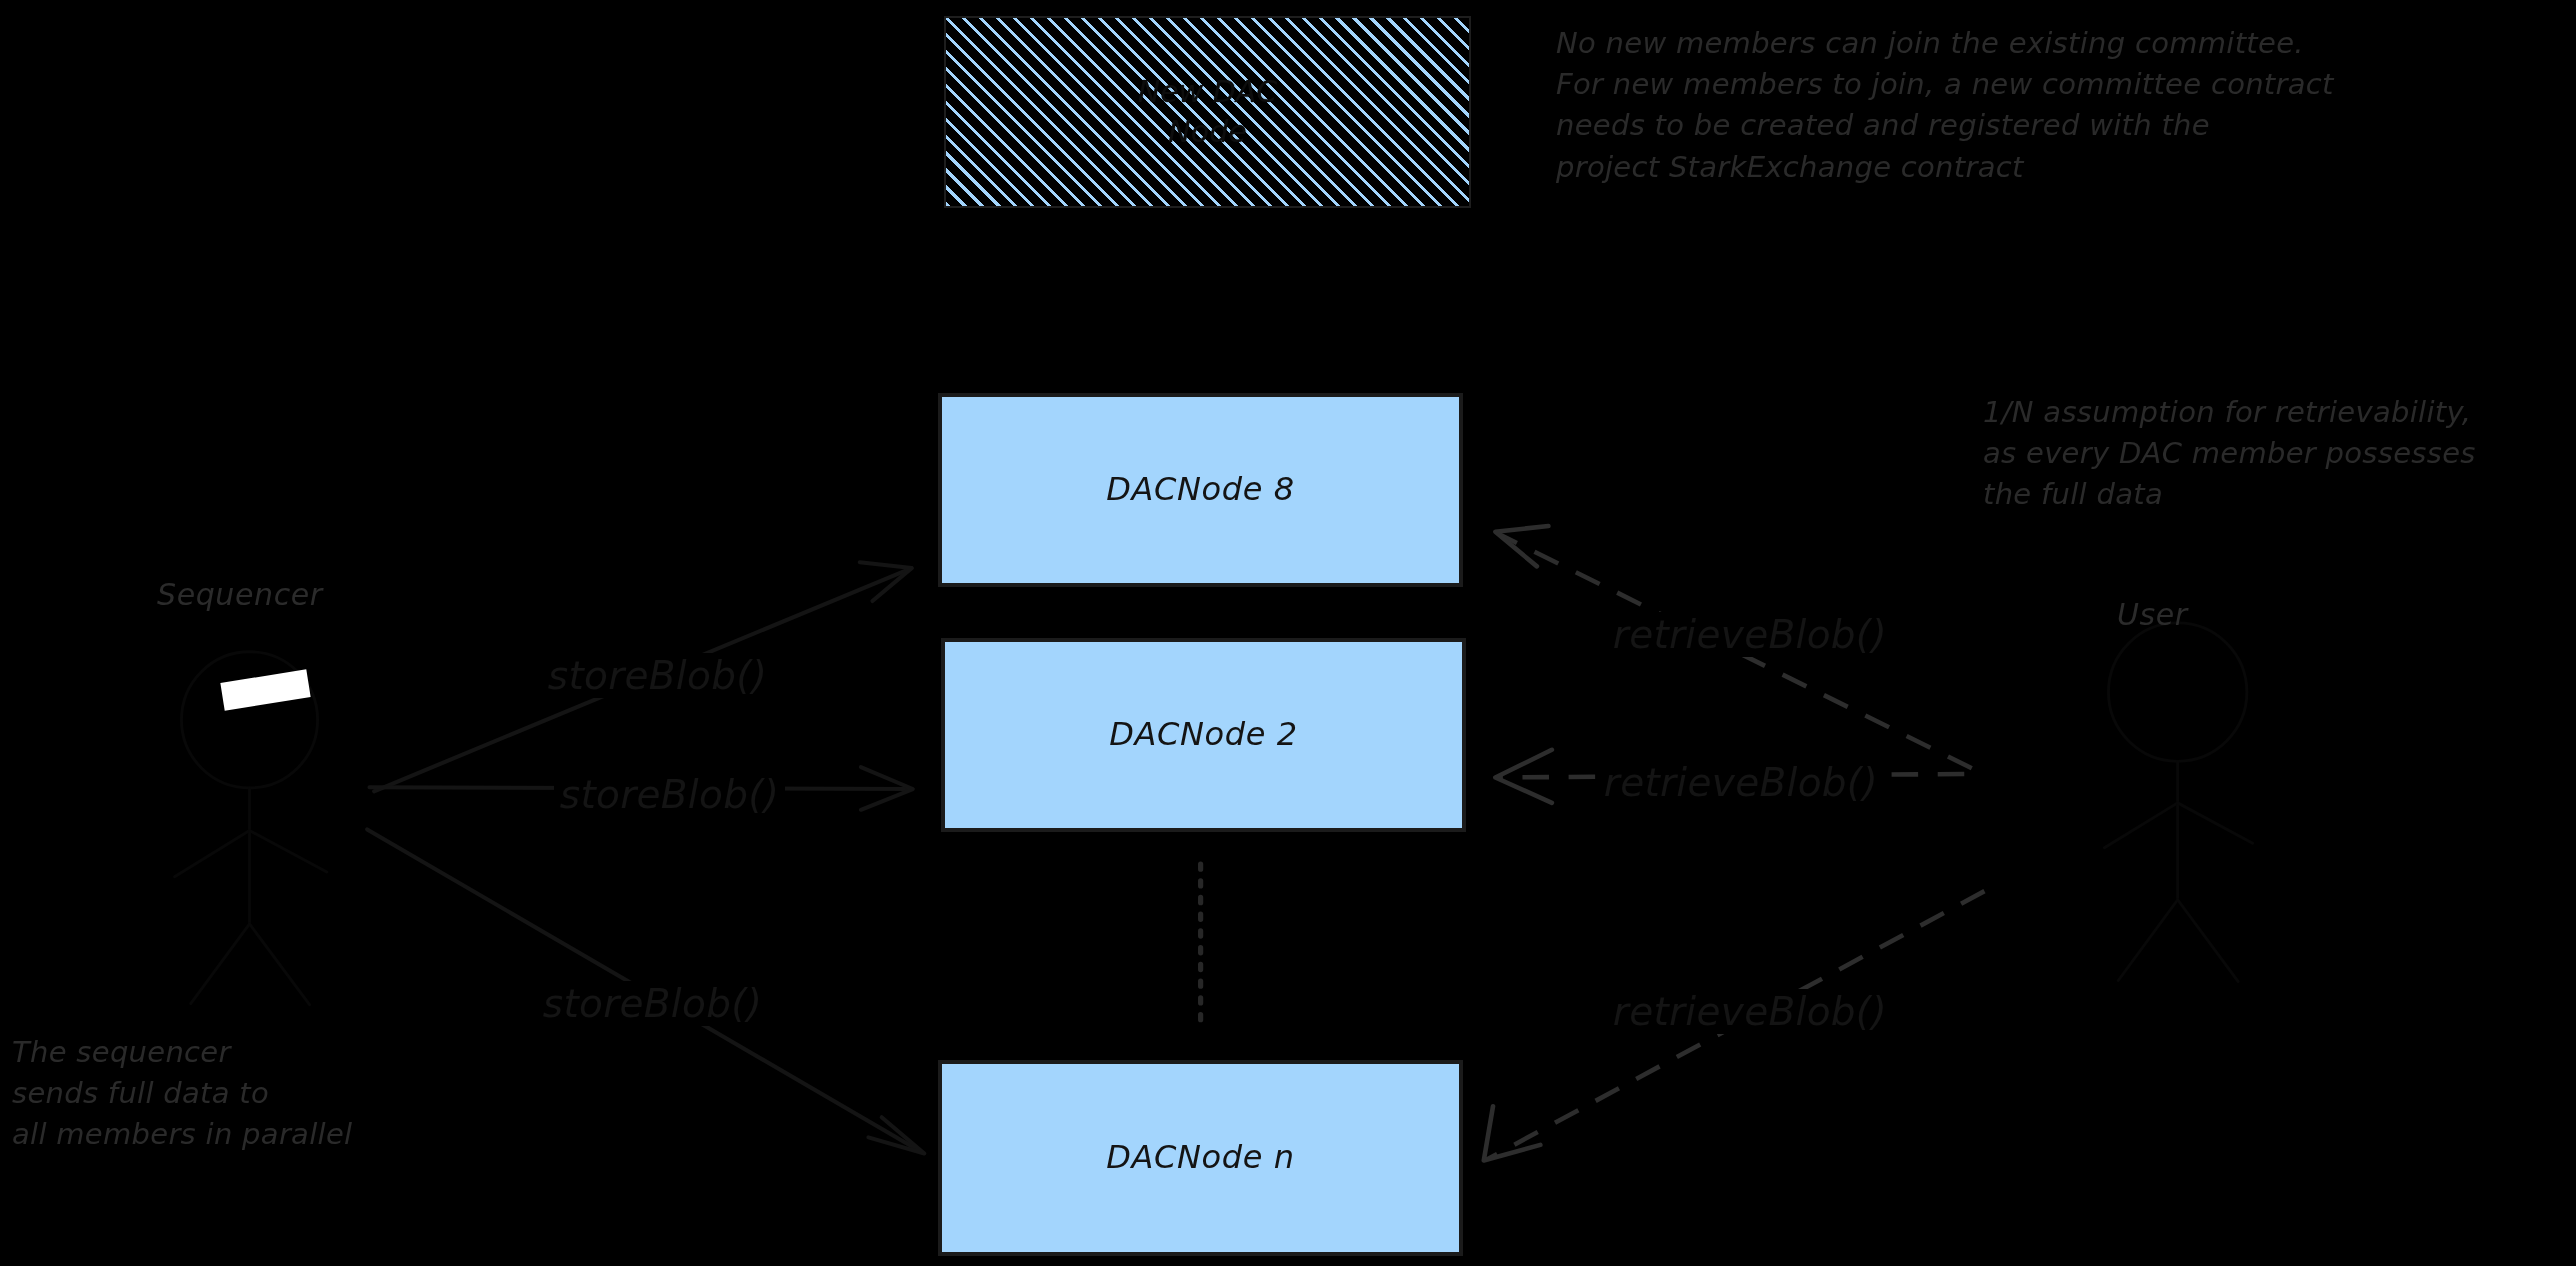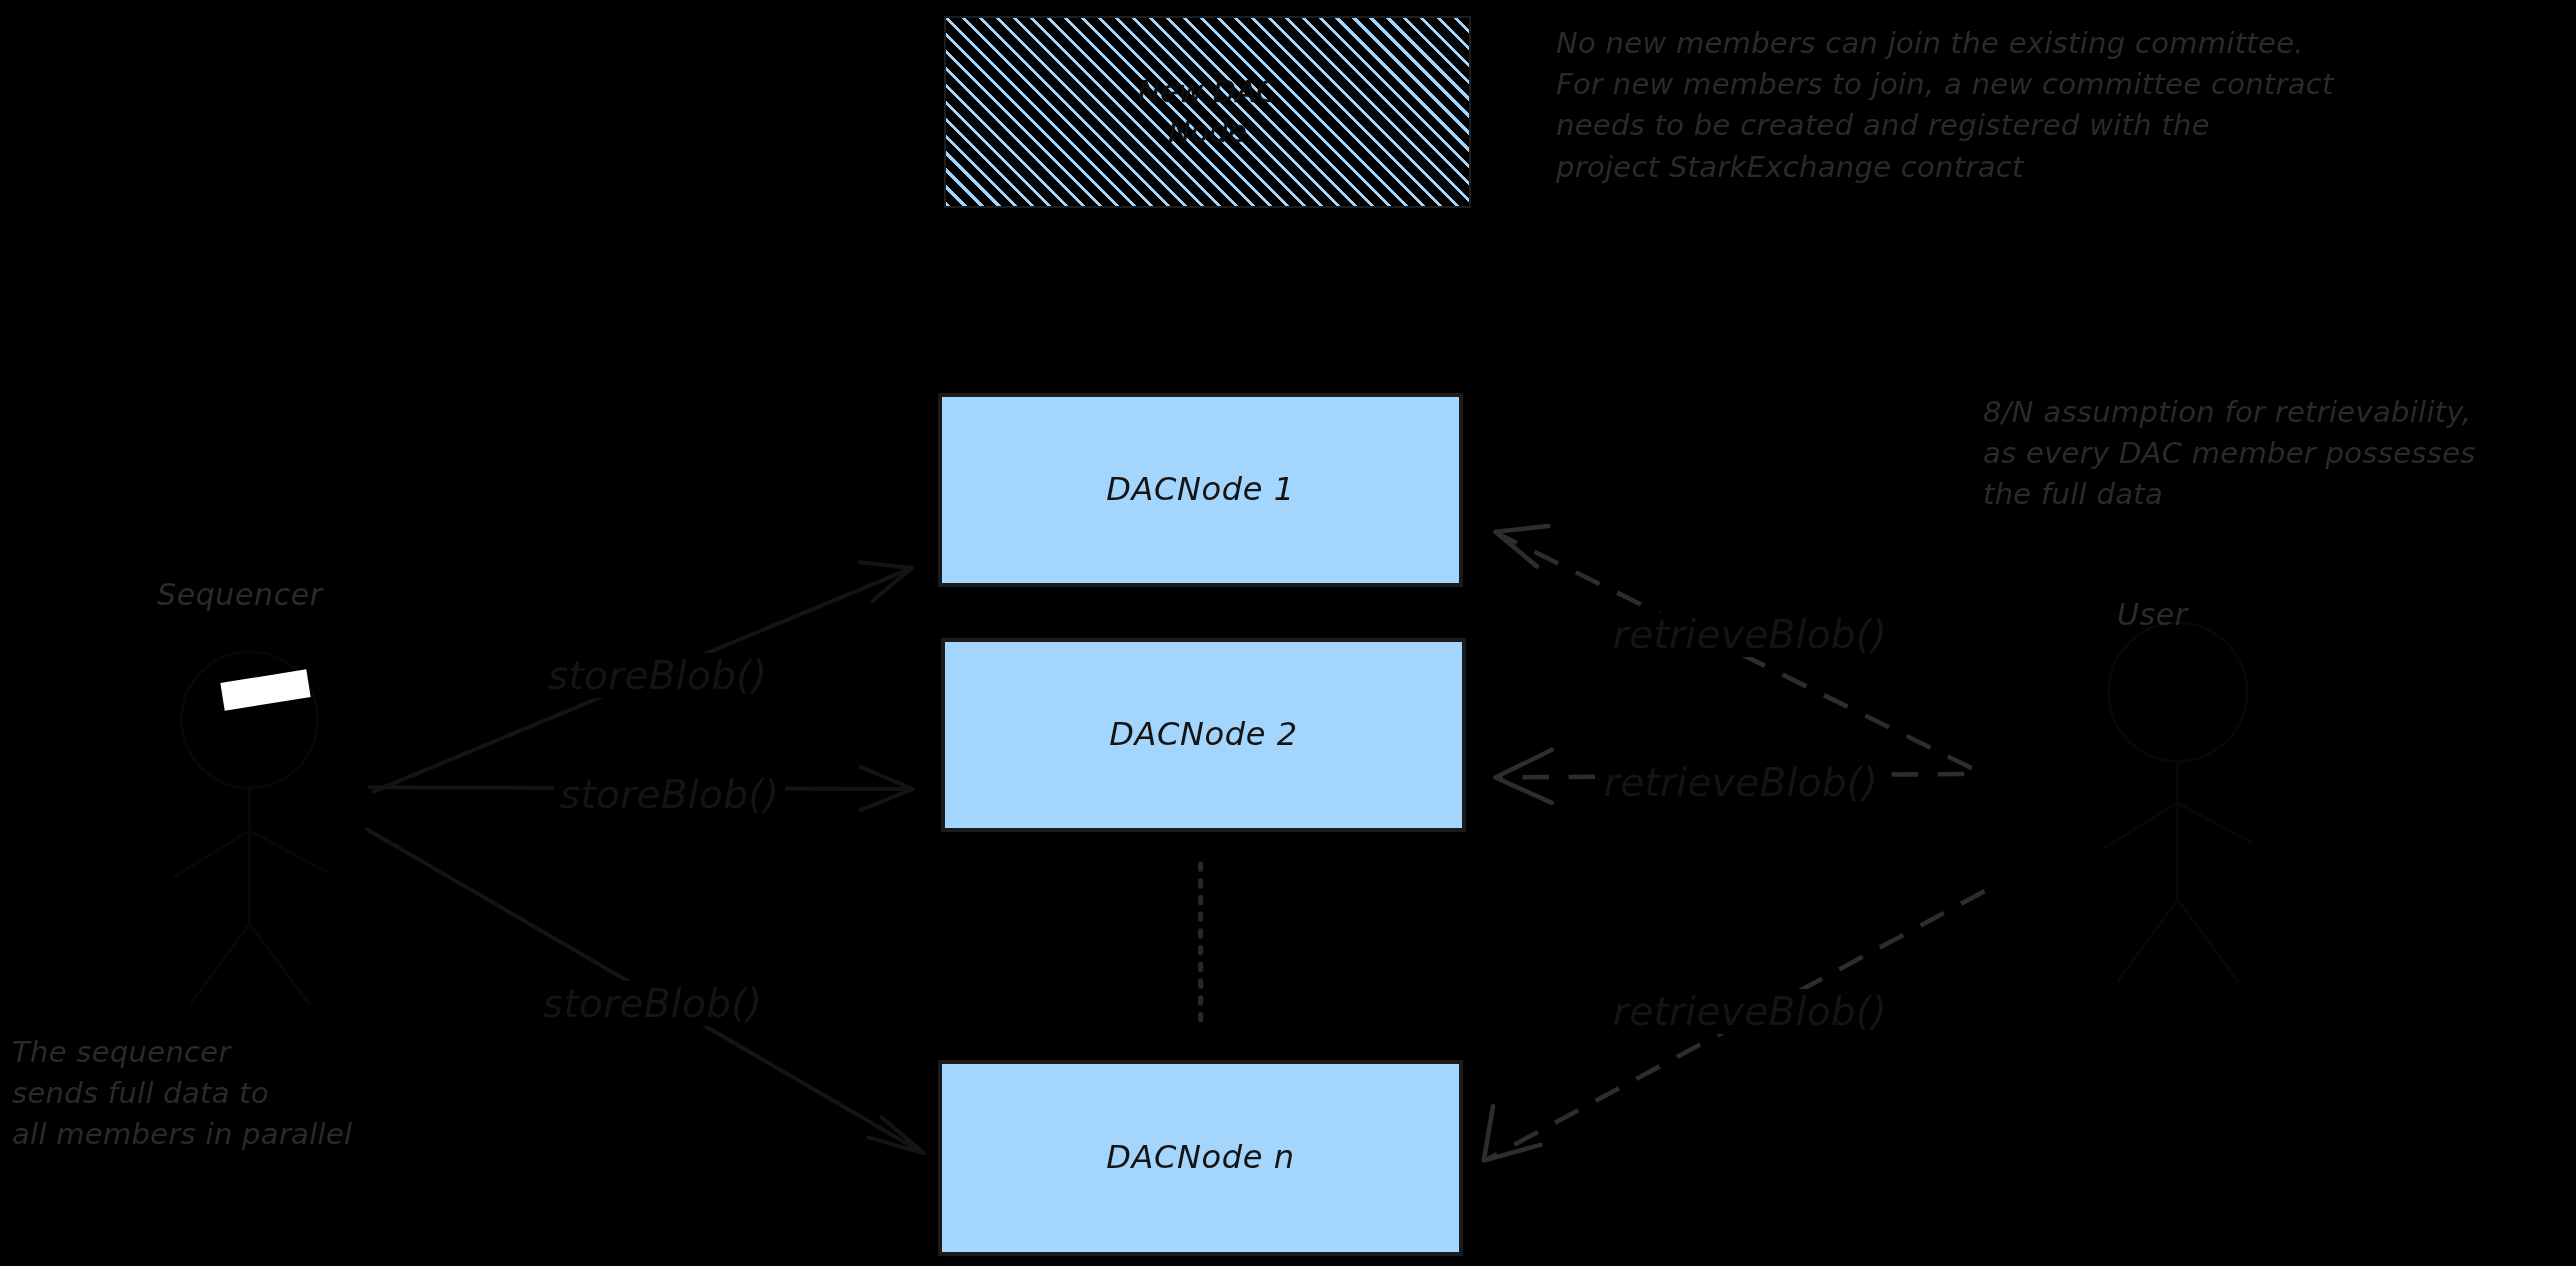--- a/index.html
+++ b/index.html
@@ -146,21 +146,21 @@
     </g>
   </svg>
 
   <div class="hatch-box" style="left:944px;top:16px;width:527px;height:192px;">
     <span class="ln">New DAC</span>
     <span class="ln">Node</span>
   </div>
 
   <div class="node-box" style="left:938px;top:393px;width:525px;height:194px;">
     <span class="ln">DAC</span>
-    <span class="ln">Node 1</span>
+    <span class="ln">Node 8</span>
   </div>
 
   <div class="node-box" style="left:941px;top:638px;width:525px;height:194px;">
     <span class="ln">DAC</span>
     <span class="ln">Node 2</span>
   </div>
 
   <div class="node-box" style="left:938px;top:1060px;width:525px;height:196px;">
     <span class="ln">DAC</span>
     <span class="ln">Node n</span>
@@ -175,21 +175,21 @@
   <div class="edge-label" style="left:1607px;top:989px;">retrieveBlob()</div>
 
   <div class="actor-label" style="left:157px;top:577px;">Sequencer</div>
   <div class="actor-label" style="left:2117px;top:597px;">User</div>
 
   <div class="note" style="left:1548px;top:23px;width:935px;margin-left:8px;">No new members can join the existing committee.
 For new members to join, a new committee contract
 needs to be created and registered with the
 project StarkExchange contract</div>
 
-  <div class="note" style="left:1983px;top:392px;width:577px;">8/N assumption for retrievability,
+  <div class="note" style="left:1983px;top:392px;width:577px;">1/N assumption for retrievability,
 as every DAC member possesses
 the full data</div>
 
   <div class="note" style="left:12px;top:1032px;width:438px;">The sequencer
 sends full data to
 all members in parallel</div>
 
   <div class="cursor-rect" style="left:222px;top:676px;width:87px;height:28px;"></div>
 
 </div>

